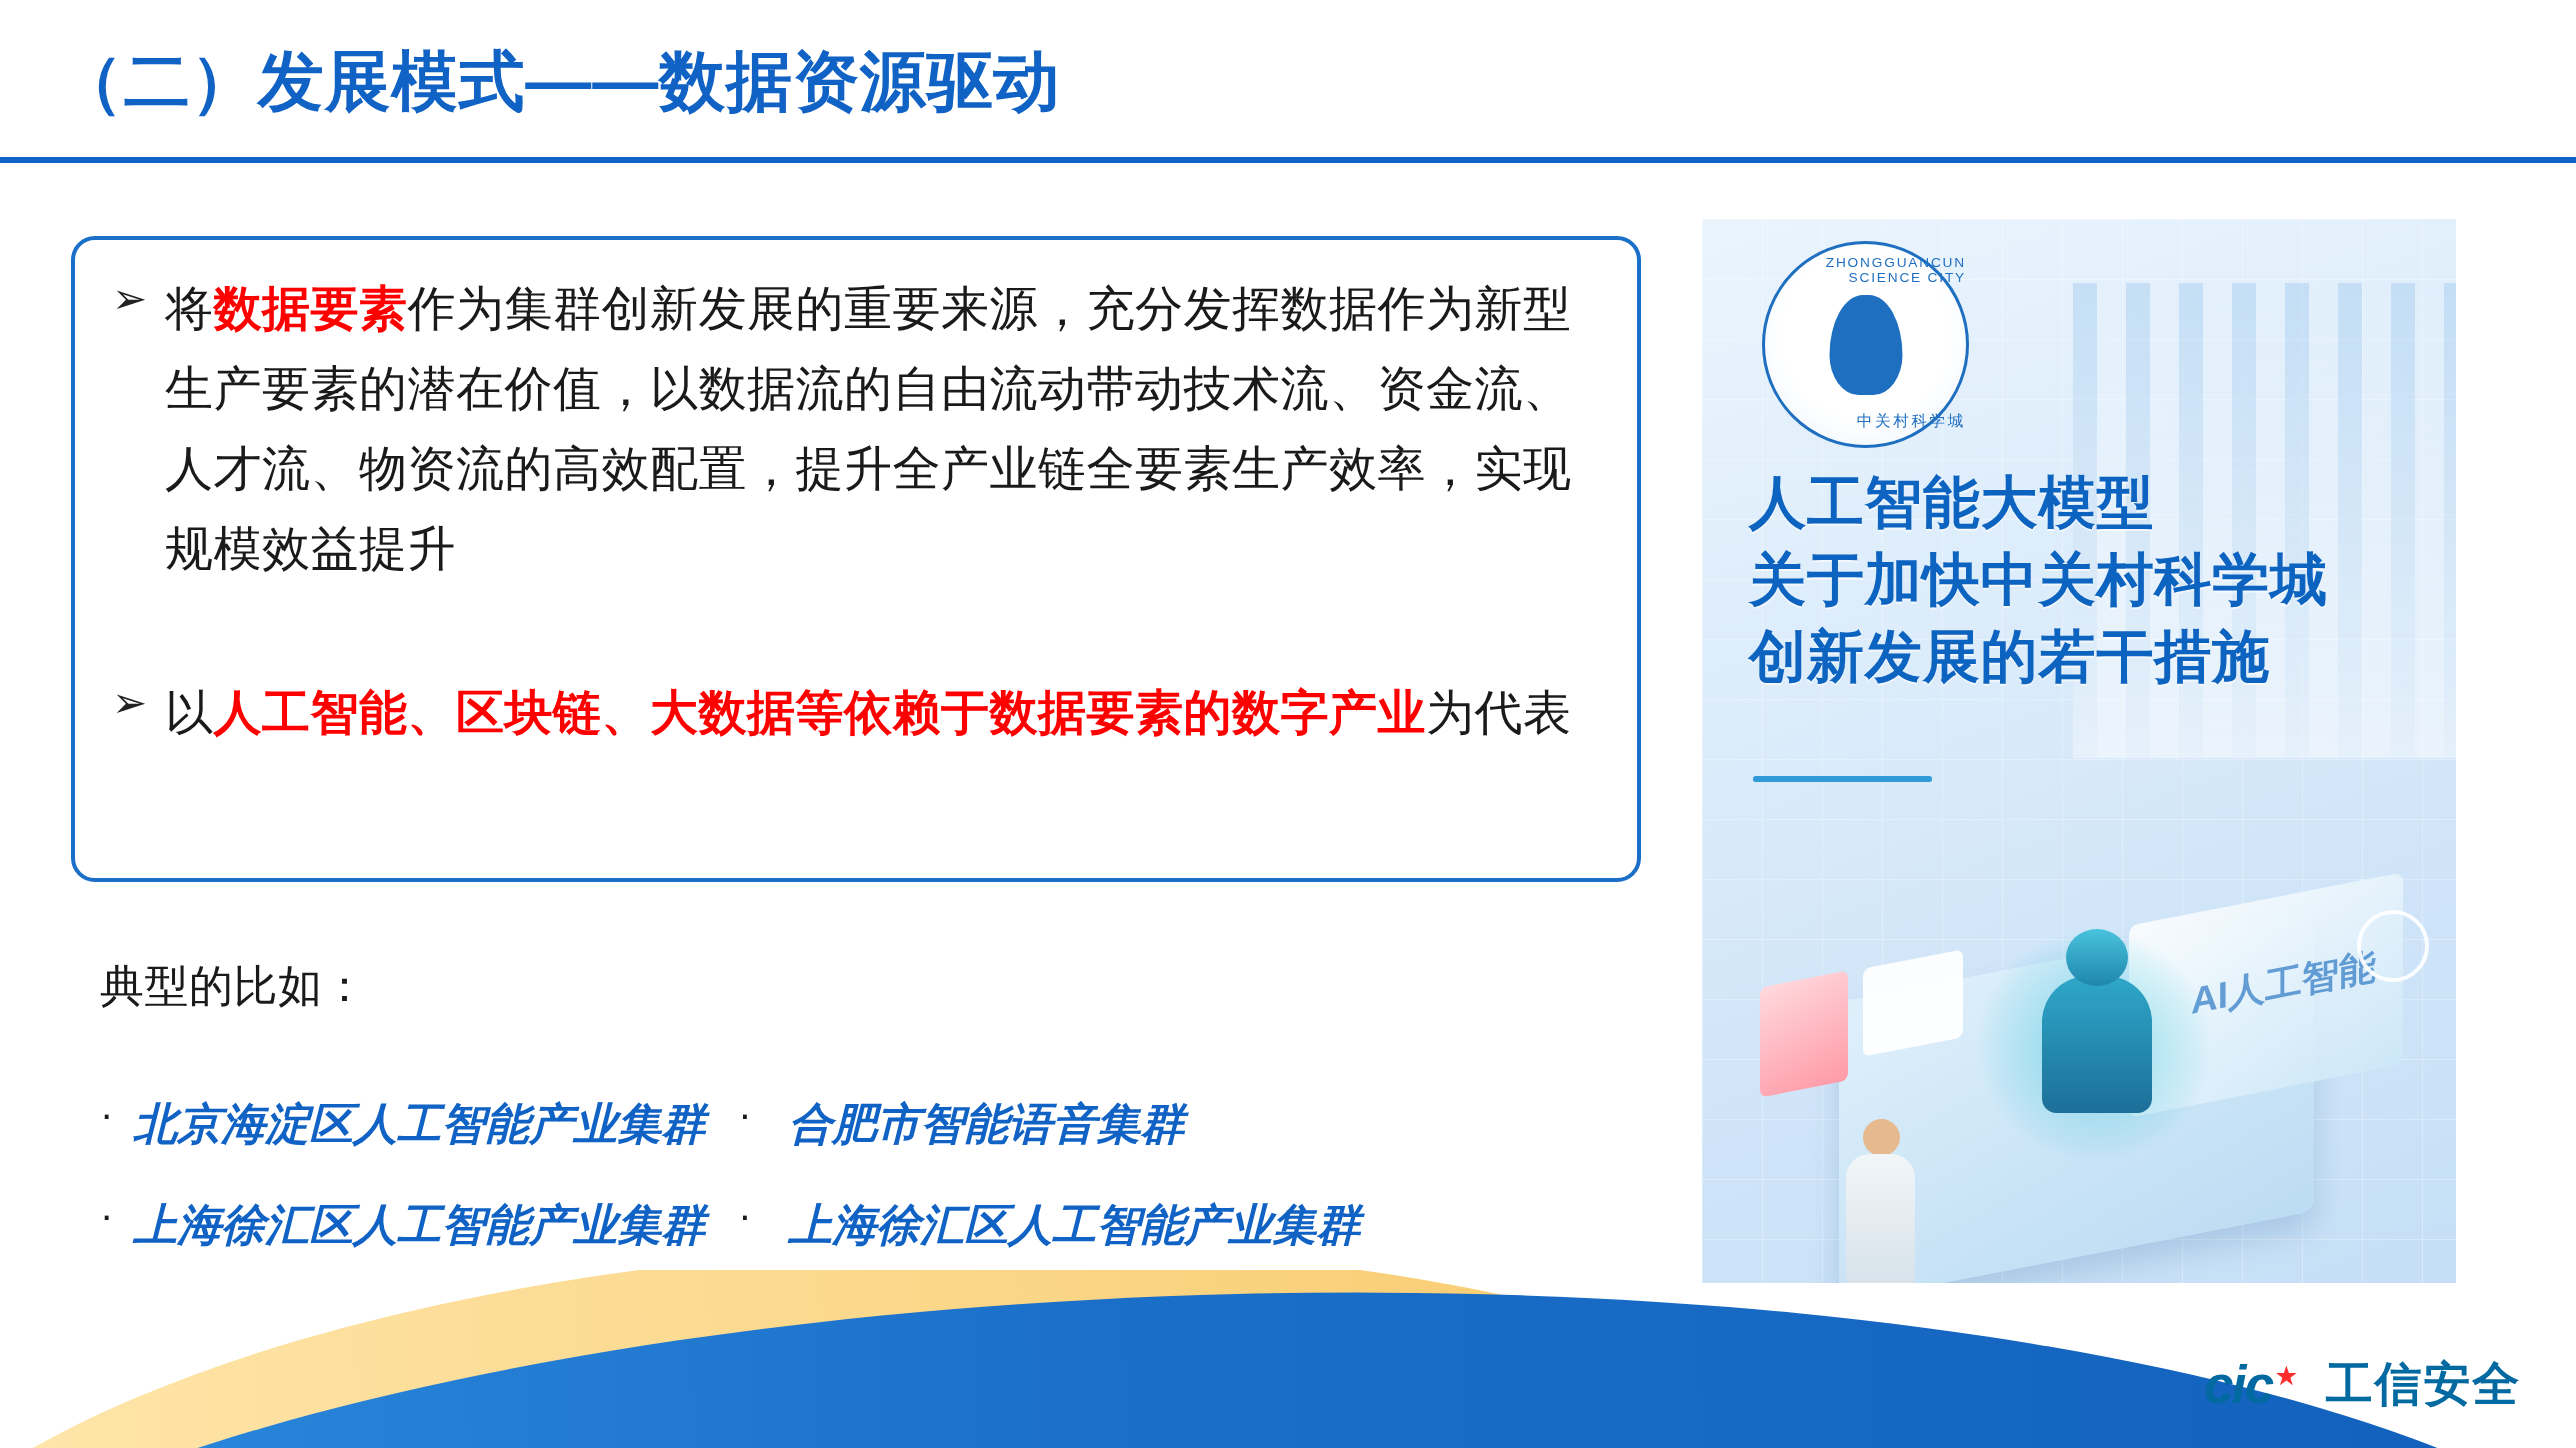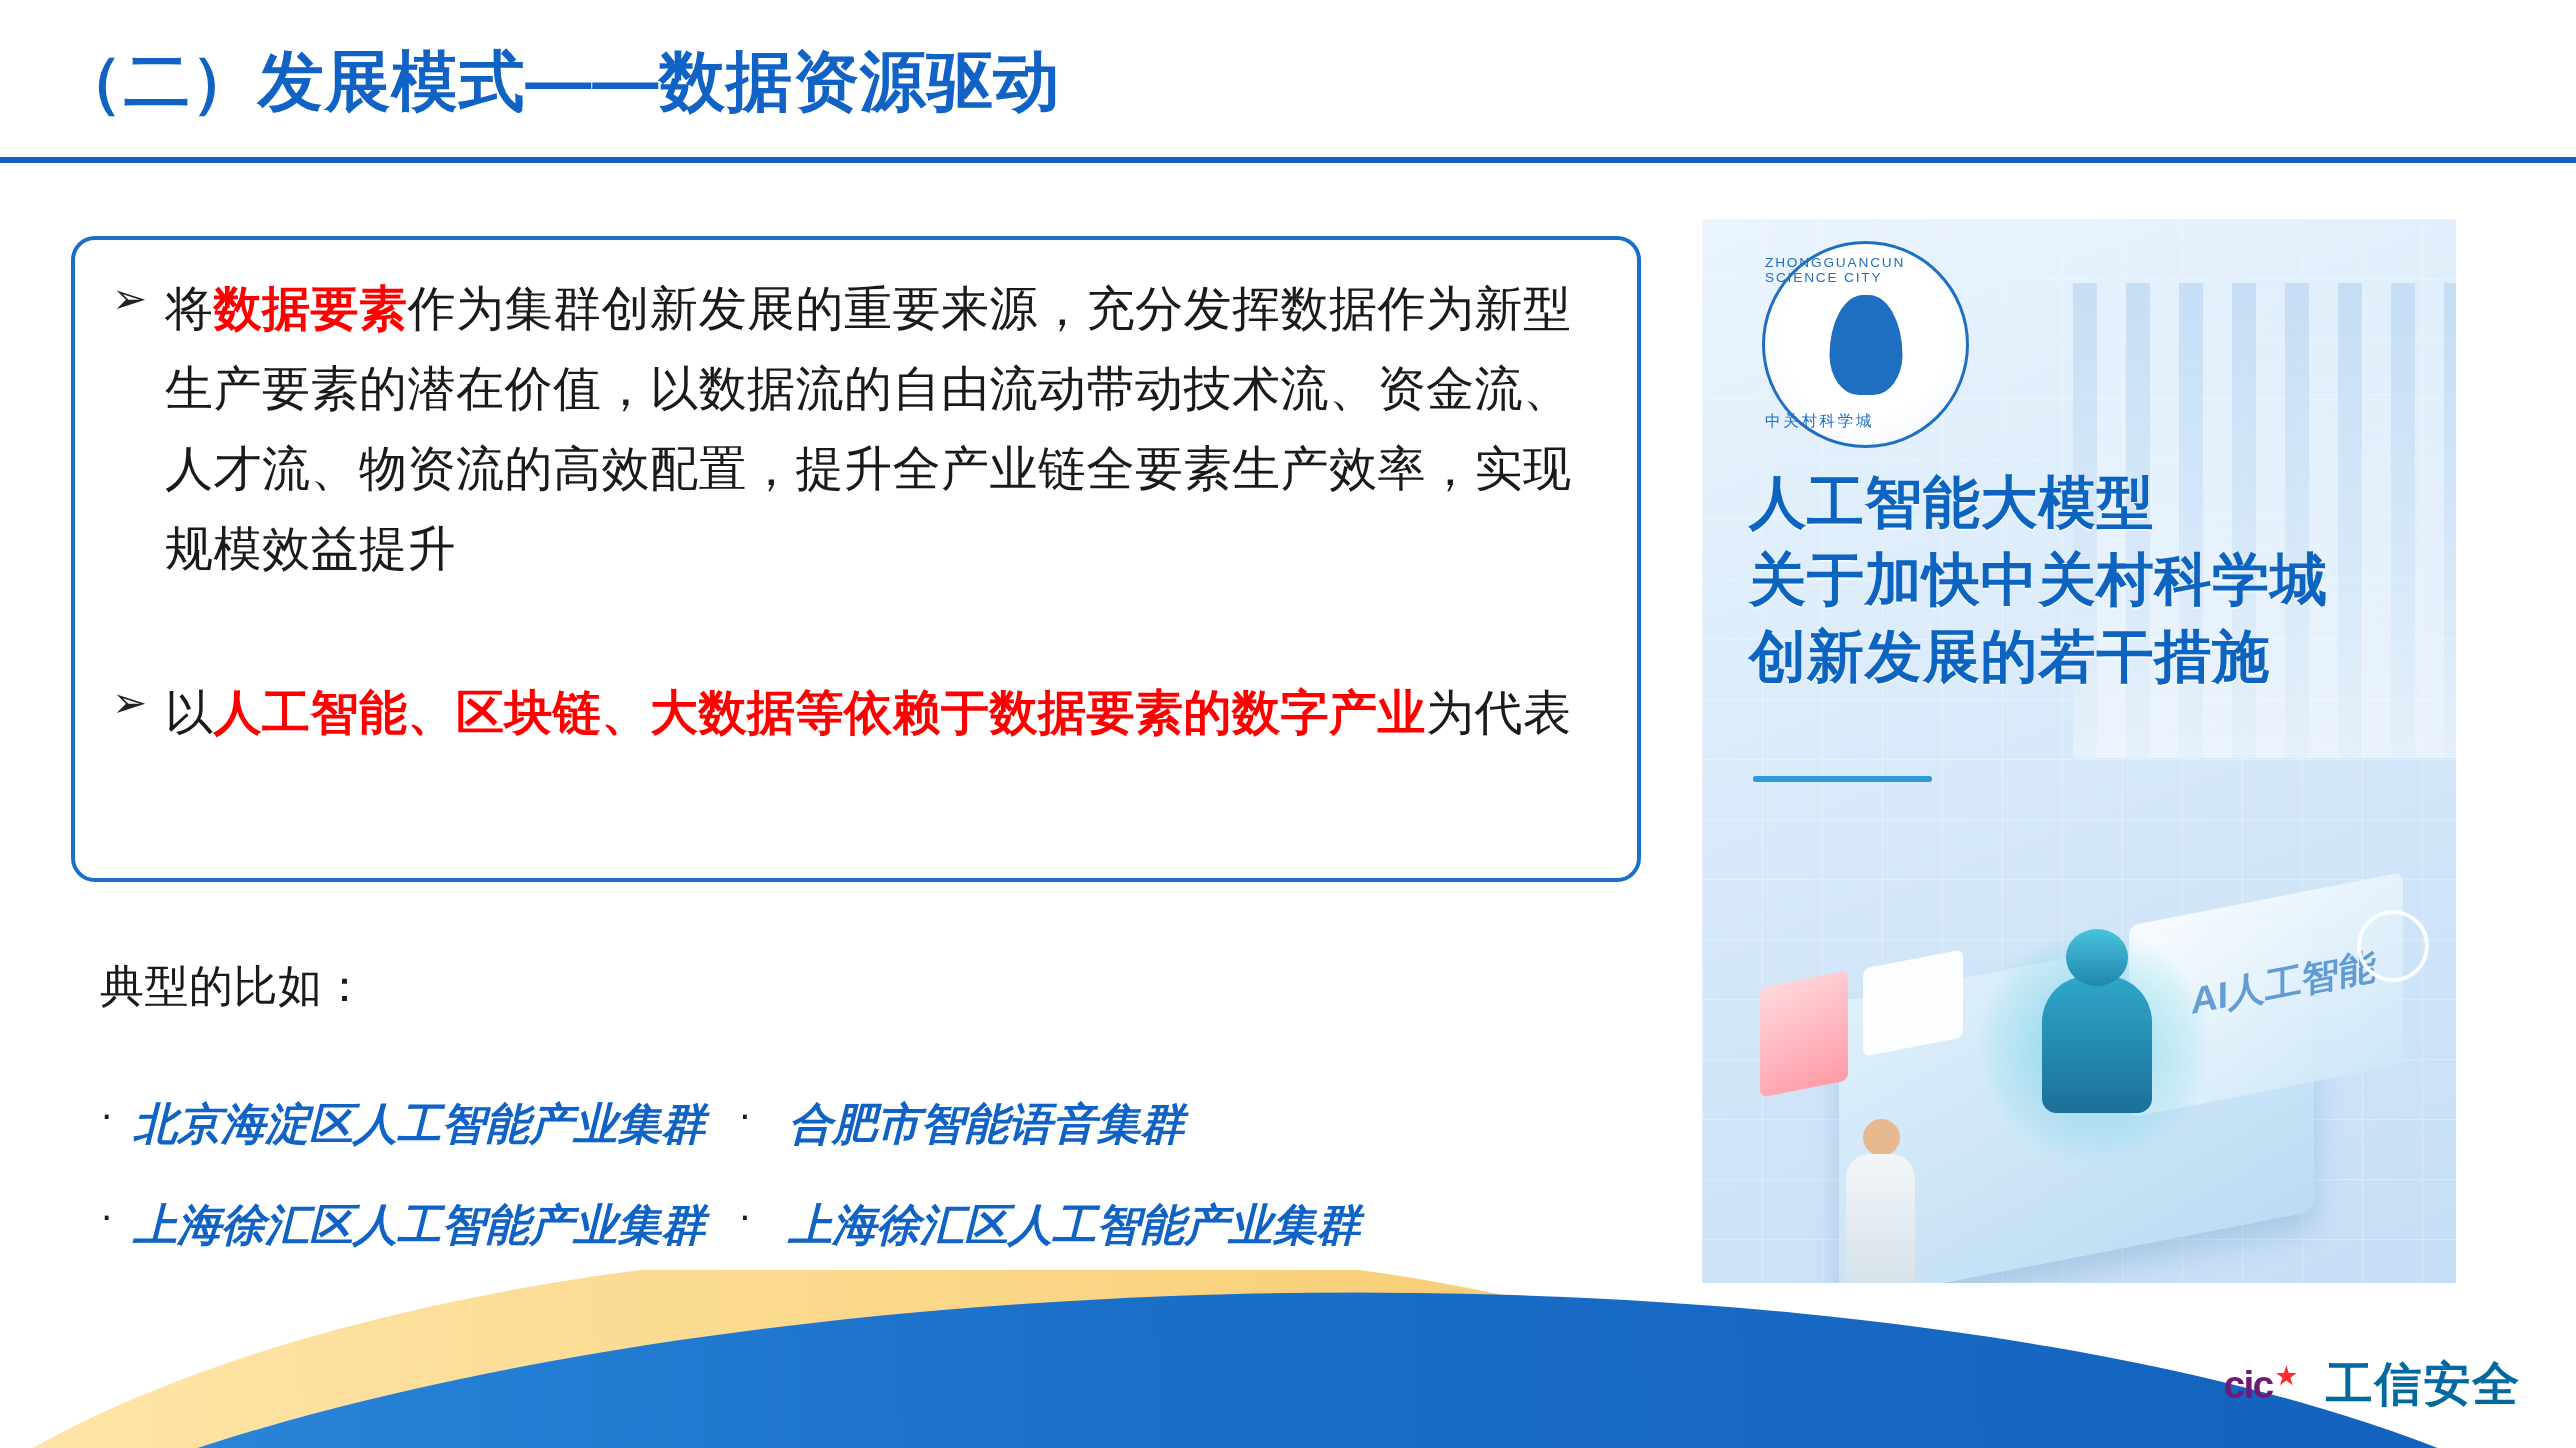--- a/index.html
+++ b/index.html
@@ -145,22 +145,22 @@
   #seal .seal-inner {
     position: absolute;
     left: 50%; top: 50%;
     transform: translate(-50%,-50%);
     width: 73px; height: 100px;
     background: #1f6fc0;
     border-radius: 46% 46% 40% 40% / 60% 60% 40% 40%;
   }
   #seal .seal-top-text, #seal .seal-bot-text {
     position: absolute;
-    left: 0; right: 0;
-    text-align: left;
+    left: 12px; right: 0;
+    text-align: right;
     color: #1f6fc0;
     font-size: 13.7px;
     letter-spacing: 1.8px;
   }
   #seal .seal-top-text { top: 11px; }
   #seal .seal-bot-text { bottom: 12.8px; font-size: 15.5px; letter-spacing: 2.7px; }
   #poster-heading {
     position: absolute;
     left: 47px;
     top: 245px;
@@ -307,23 +307,24 @@
   }
   #brand {
     position: absolute;
     right: 55px;
     bottom: 33px;
     display: flex;
     align-items: center;
     gap: 14.6px;
   }
   #brand .cic {
-    color: #701a75;
-    font-size: 39px;
-    font-weight: bold;
+    color: #0369a1;
+    font-size: 53px;
+    font-weight: bold;
+    font-style: italic;
     letter-spacing: -1.8px;
     position: relative;
   }
   #brand .star {
     color: #ff2d2d;
     font-size: 27px;
     position: relative;
     top: -9px;
     left: -12.8px;
   }

